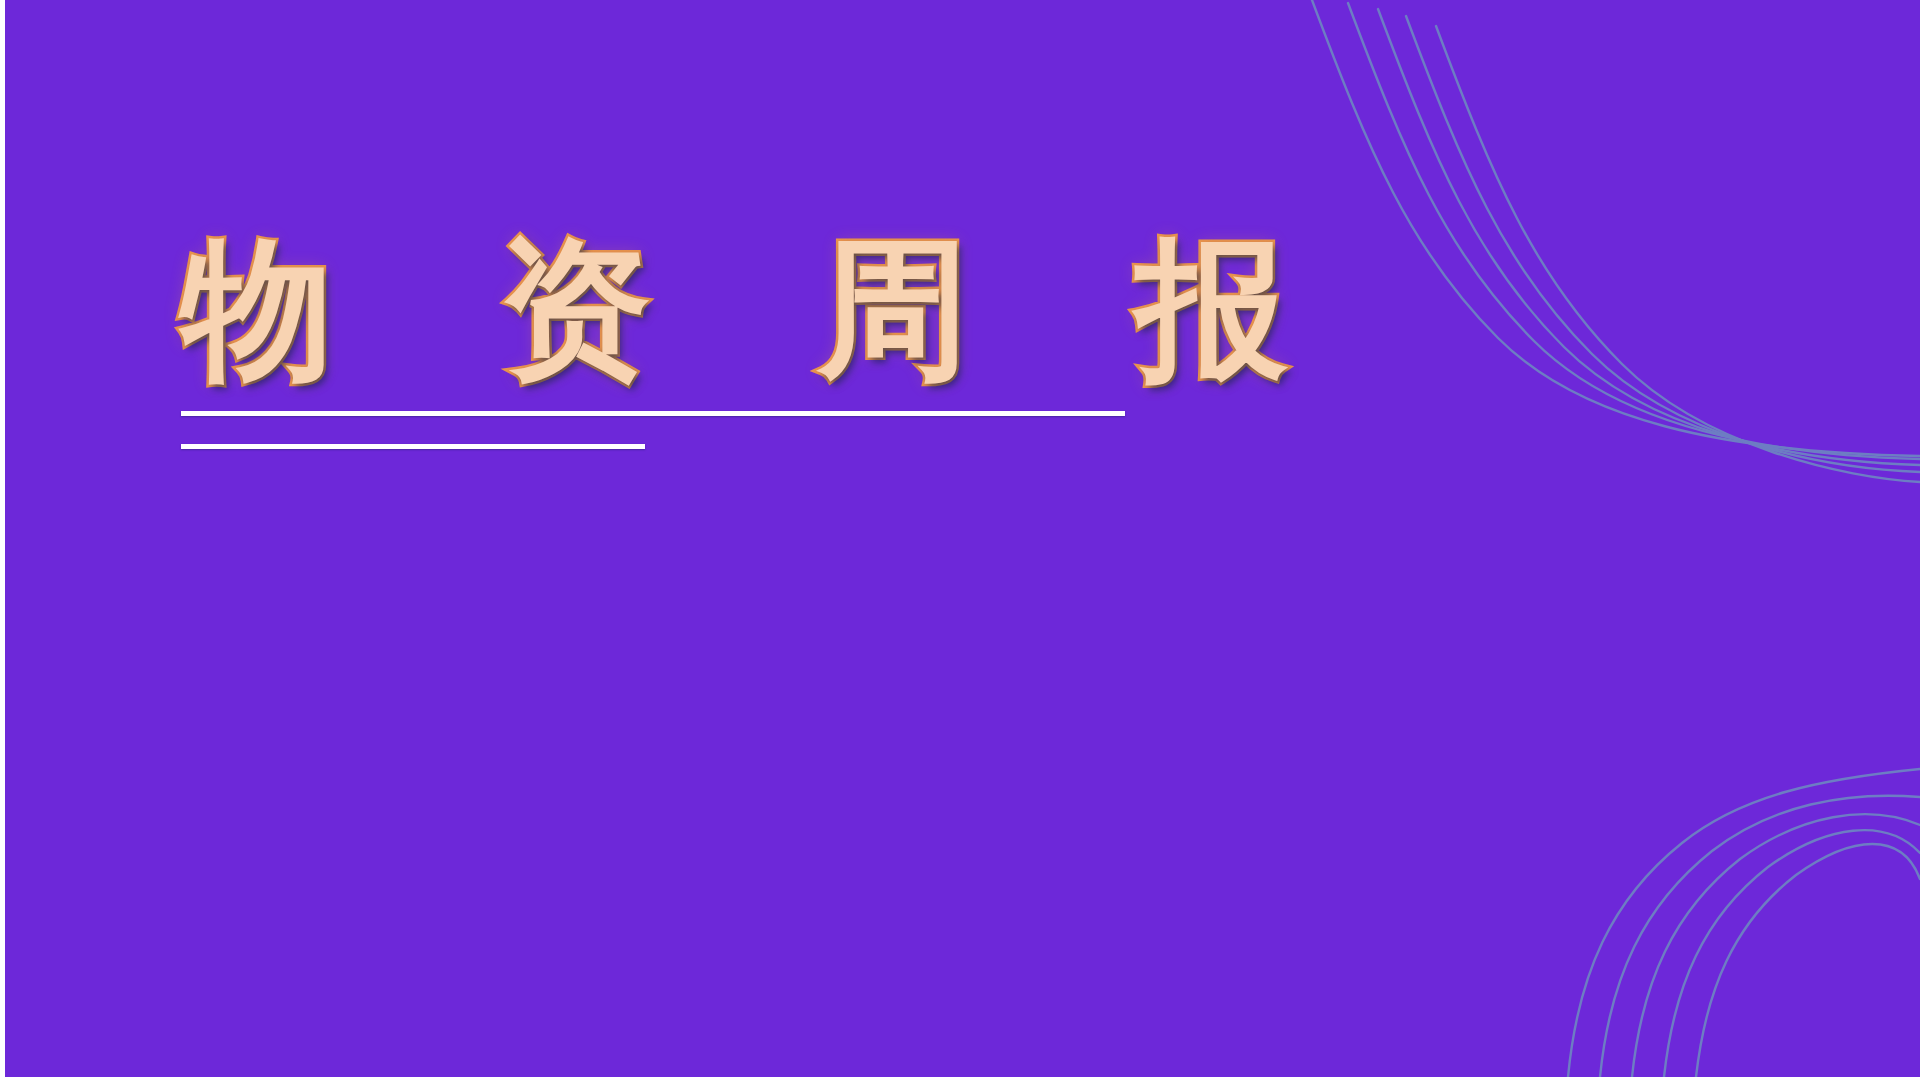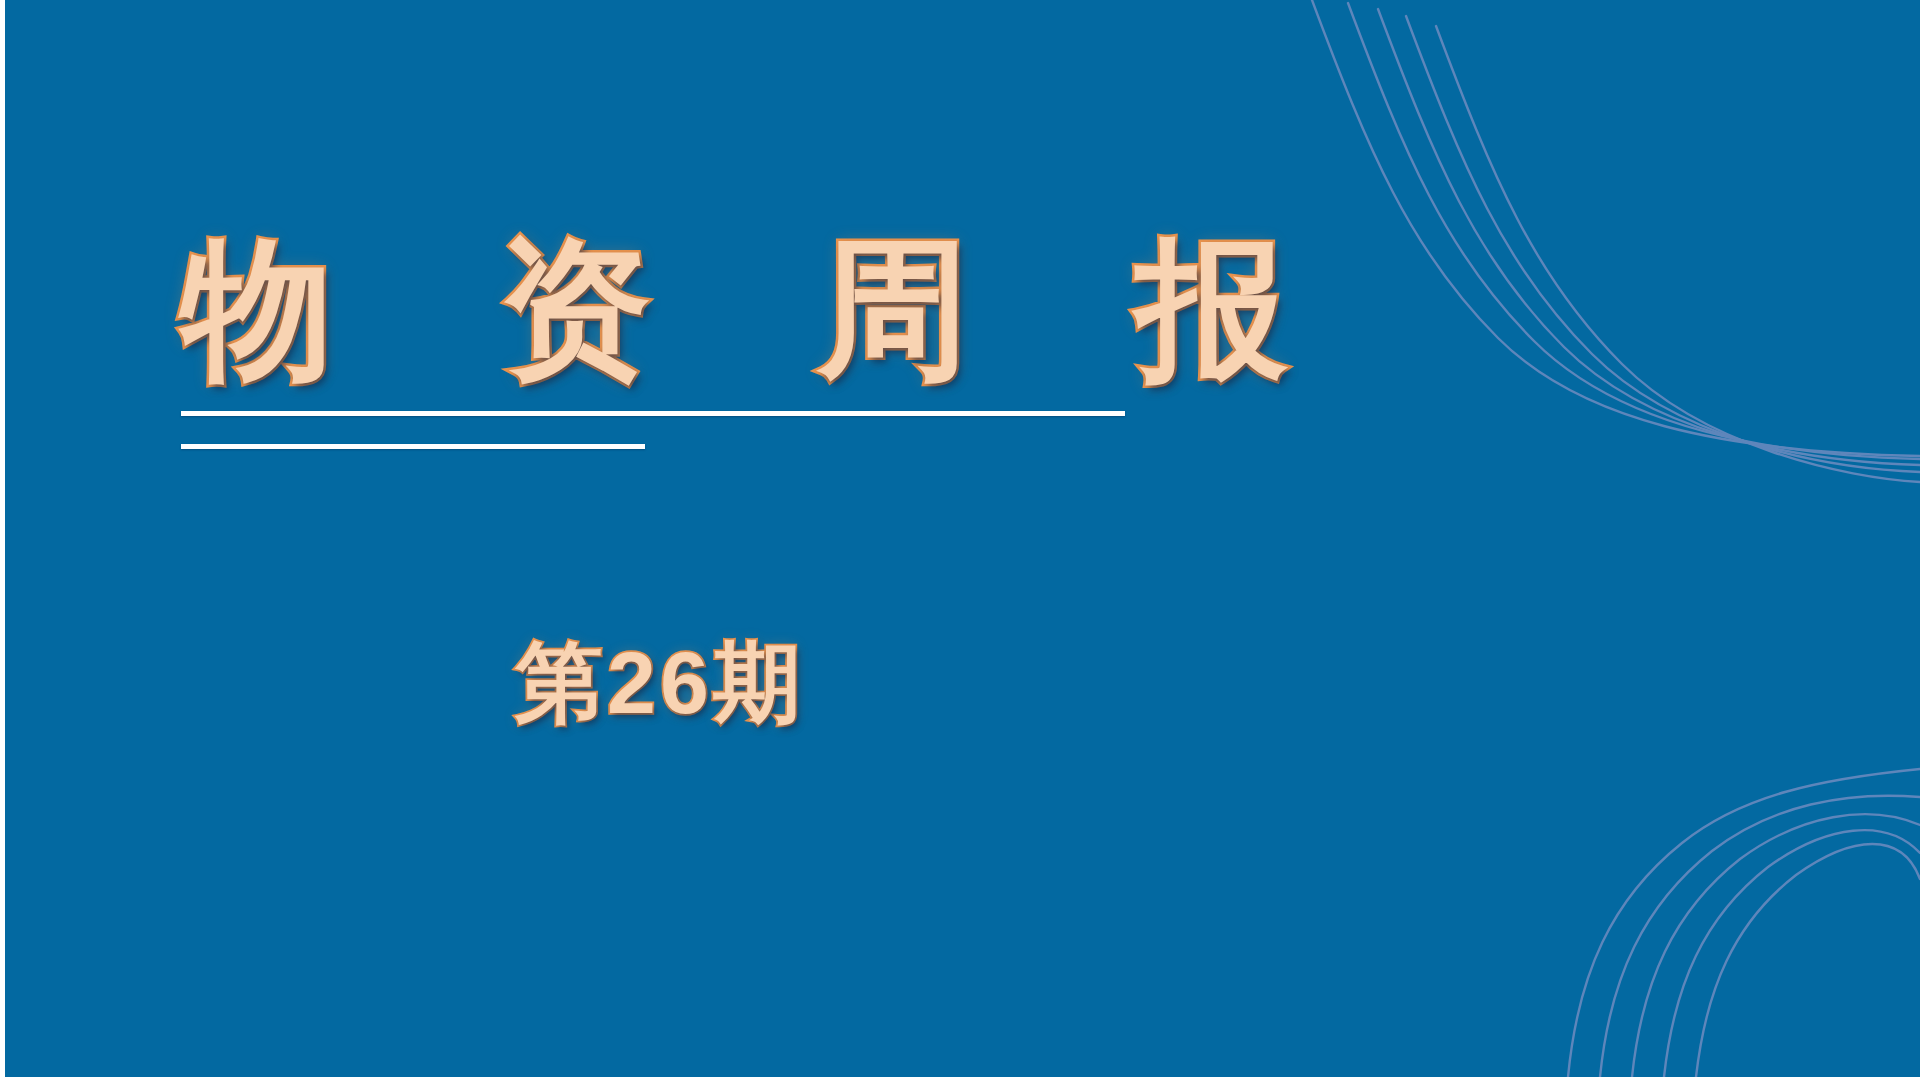--- a/index.html
+++ b/index.html
@@ -7,21 +7,21 @@
     margin: 0;
     padding: 0;
     background: #ffffff;
   }
 
   #slide {
     position: relative;
     width: 1920px;
     height: 1077px;
     overflow: hidden;
-    background: #0369a1;
+    background: #6d28d9;
     font-family: "Liberation Sans", "DejaVu Sans", sans-serif;
     -webkit-font-smoothing: antialiased;
   }
 
   
   .edge-strip {
     position: absolute;
     top: 0;
     bottom: 0;
     left: 0;
@@ -138,15 +138,14 @@
 
   <div class="title-block">
     <h1 class="headline">物 资 周 报</h1>
 
     <div class="rules">
       <div class="rule rule-long"></div>
       <div class="rule rule-short"></div>
     </div>
   </div>
 
-  <h2 class="subtitle">第26期</h2>
 
 </div>
 
 </body></html>

